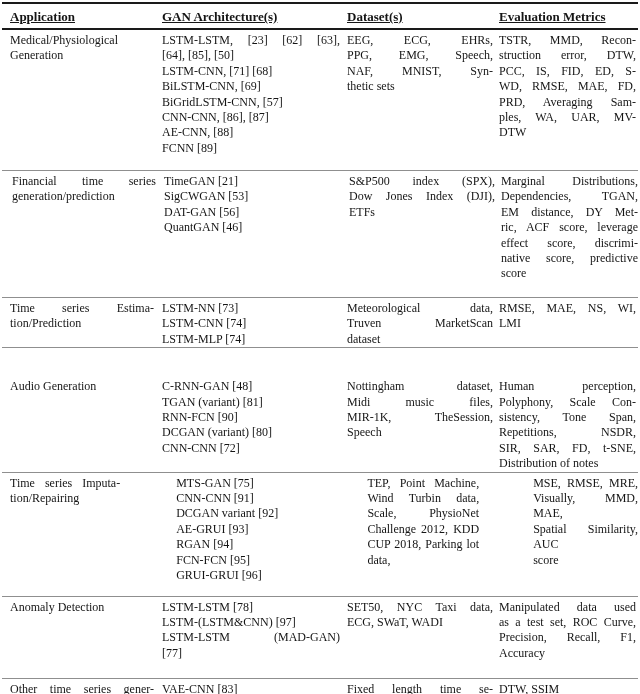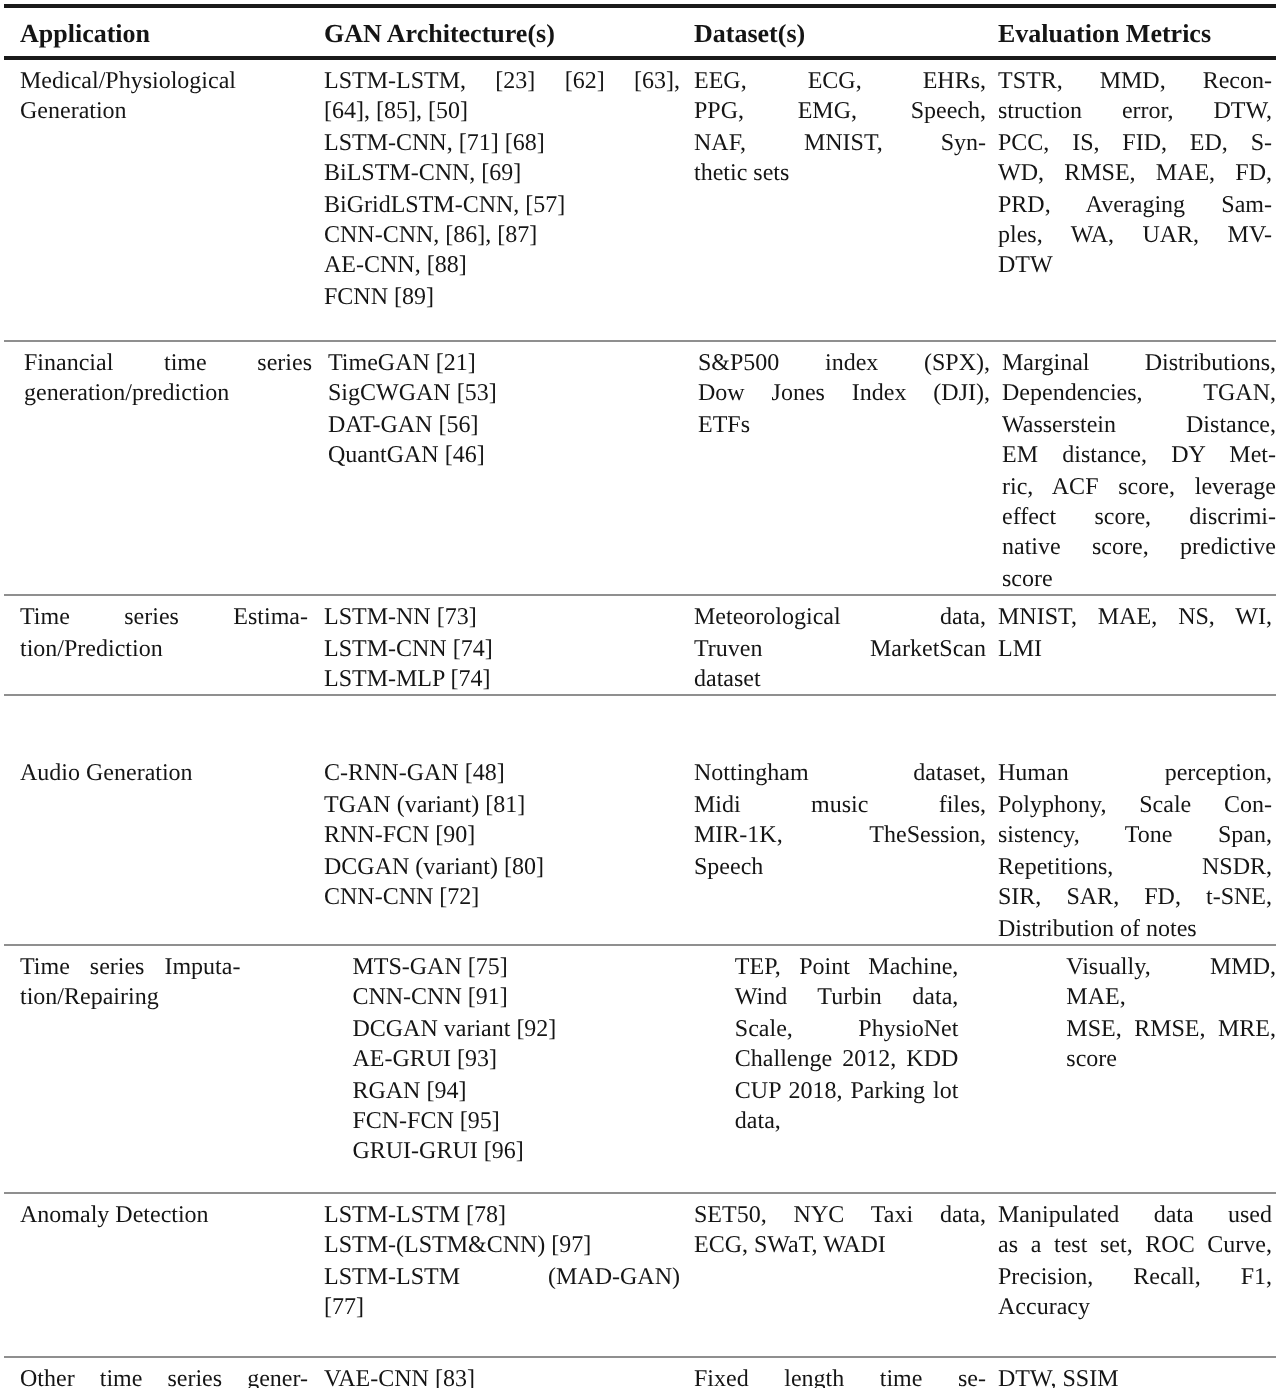--- a/index.html
+++ b/index.html
@@ -21,20 +21,21 @@
     box-sizing: border-box;
   }
   .row {
     display: flex;
     align-items: flex-start;
     box-sizing: border-box;
   }
   .row.header {
     min-height: 26px;
     border-bottom: 2px solid var(--rule_dark, #1a1a1a);
+    text-decoration: underline;
   }
   .body-row {
     border-bottom: 1px solid var(--rule_light, #8f8f8f);
   }
   .r1 { min-height: 141px; }
   .r2 { min-height: 127px; justify-content: flex-end; }
   .r3 { min-height: 49px;  }
   .r4 { min-height: 92px; margin-top: 28px;  }
   .r5 { min-height: 124px; gap: 48px; }
   .r6 { min-height: 82px;  }
@@ -122,21 +123,20 @@
         <div class="line">QuantGAN [46]</div>
       </div>
     <div class="cell c3 justify">
         <div class="line">S&amp;P500 index (SPX),</div>
         <div class="line">Dow Jones Index (DJI),</div>
         <div class="line">ETFs</div>
       </div>
     <div class="cell c4 justify">
         <div class="line">Marginal Distributions,</div>
         <div class="line">Dependencies, TGAN,</div>
-        <div class="line">Wasserstein Distance,</div>
         <div class="line">EM distance, DY Met-</div>
         <div class="line">ric, ACF score, leverage</div>
         <div class="line">effect score, discrimi-</div>
         <div class="line">native score, predictive</div>
         <div class="line">score</div>
       </div>
   </div>
 
   <div class="row body-row r3">
     <div class="cell c1 justify">
@@ -147,21 +147,21 @@
         <div class="line">LSTM-NN [73]</div>
         <div class="line">LSTM-CNN [74]</div>
         <div class="line">LSTM-MLP [74]</div>
       </div>
     <div class="cell c3 justify">
         <div class="line">Meteorological data,</div>
         <div class="line">Truven MarketScan</div>
         <div class="line">dataset</div>
       </div>
     <div class="cell c4 justify">
-        <div class="line">MNIST, MAE, NS, WI,</div>
+        <div class="line">RMSE, MAE, NS, WI,</div>
         <div class="line">LMI</div>
       </div>
   </div>
 
   <div class="row body-row r4">
     <div class="cell c1 justify">
         <div class="line">Audio Generation</div>
       </div>
     <div class="cell c2">
         <div class="line">C-RNN-GAN [48]</div>
@@ -202,22 +202,23 @@
       </div>
     <div class="cell c3 justify">
         <div class="line">TEP, Point Machine,</div>
         <div class="line">Wind Turbin data,</div>
         <div class="line">Scale, PhysioNet</div>
         <div class="line">Challenge 2012, KDD</div>
         <div class="line">CUP 2018, Parking lot</div>
         <div class="line">data,</div>
       </div>
     <div class="cell c4 justify">
+        <div class="line">MSE, RMSE, MRE,</div>
         <div class="line">Visually, MMD, MAE,</div>
-        <div class="line">MSE, RMSE, MRE,</div>
+        <div class="line">Spatial Similarity, AUC</div>
         <div class="line">score</div>
       </div>
   </div>
 
   <div class="row body-row r6">
     <div class="cell c1 justify">
         <div class="line">Anomaly Detection</div>
       </div>
     <div class="cell c2">
         <div class="line">LSTM-LSTM [78]</div>

